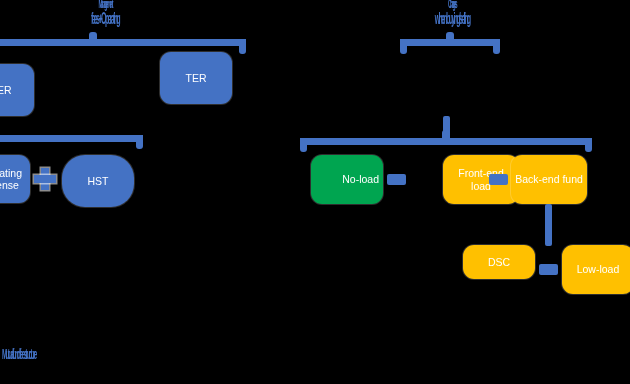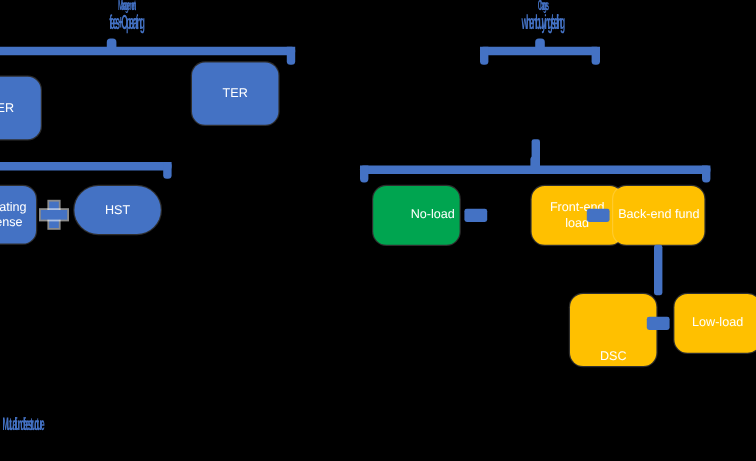--- a/index.html
+++ b/index.html
@@ -129,21 +129,21 @@
   <div class="hbar" style="left:-12px; top:135px; width:155px;"></div>
   <div class="drop" style="left:136px; top:135px; height:14px;"></div>
 
   <div class="node blue" style="left:-32px; top:155px; width:62px; height:48px; white-space:pre-line;">
     <span>Operating
 expense</span>
   </div>
 
   <div class="plus" style="left:34px; top:168px;"></div>
 
-  <div class="node blue" style="left:62px; top:155px; width:72px; height:40px;border-radius:23px;">
+  <div class="node blue" style="left:62px; top:155px; width:72px; height:52px;border-radius:23px;">
     <span>HST</span>
   </div>
 
   <div class="heading" id="heading-right">
     <span class="l1">Charges</span>
     <span class="l2">when buying/selling</span>
   </div>
 
   <div class="bracket" style="left:400px; top:30px; width:100px; height:26px;">
     <div class="bar"></div>
@@ -173,21 +173,21 @@
   </div>
 
   <div class="dash" style="left:489px; top:174px;"></div>
 
   <div class="node orange" style="left:511px; top:155px; width:76px; height:49px;">
     <span>Back-end fund</span>
   </div>
 
   <div class="vline" style="left:545px; top:204px; width:7px; height:42px;"></div>
 
-  <div class="node orange" style="left:475px; top:245px; width:72px; height:60px;align-items:flex-end;">
+  <div class="node orange" style="left:463px; top:245px; width:72px; height:34px;">
     <span>DSC</span>
   </div>
 
   <div class="dash" style="left:539px; top:264px;"></div>
 
   <div class="node orange" style="left:562px; top:245px; width:72px; height:49px;">
     <span>Low-load</span>
   </div>
 
   <div class="caption">Mutual fund fee structure</div>

